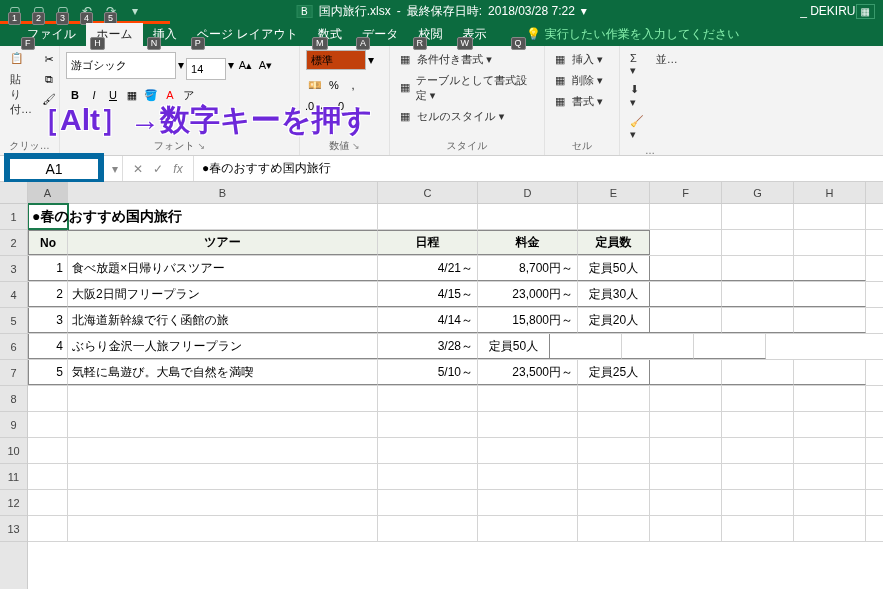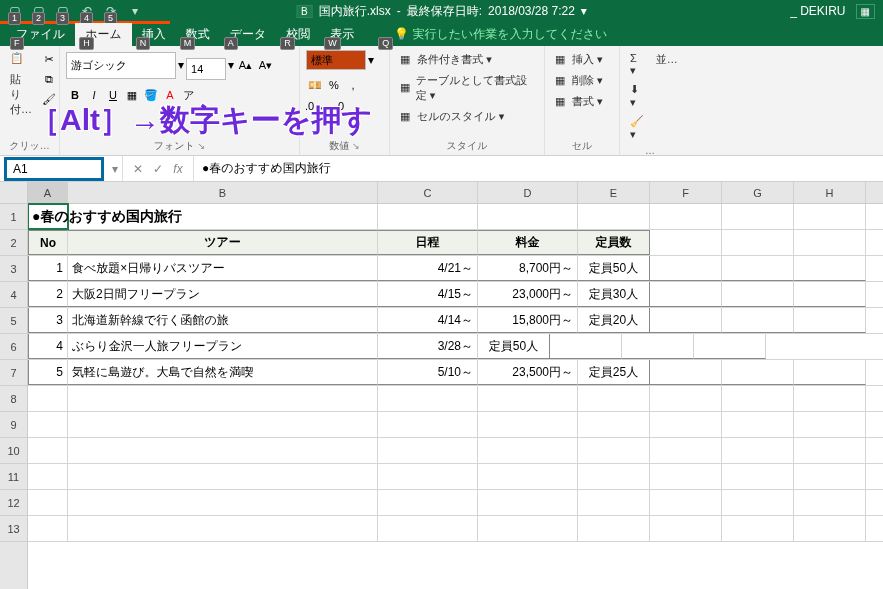--- a/index.html
+++ b/index.html
@@ -6,24 +6,24 @@
 body { width: 883px; height: 589px; overflow: hidden; background: #fff; font-size: 12px; position: relative; }
 
 .topbar { background: #0c6b3f; height: 22px; display: flex; align-items: center; color: #fff; position: relative; }
 .qat { display: flex; gap: 2px; padding-left: 4px; align-items: center; }
 .qat-item { width: 22px; height: 18px; display: flex; align-items: center; justify-content: center; position: relative; }
 .qat-icon { color: #bde0cf; }
 .keytip { position: absolute; top: 10px; left: 4px; background: #555; color: #fff; font-size: 9px; padding: 0 3px; border-radius: 2px; border: 1px solid #888; line-height: 11px; }
 .qat-underline { position: absolute; left: 0; bottom: -2px; height: 3px; width: 170px; background: #ff4500; }
 .title-center { position: absolute; left: 50%; transform: translateX(-50%); display: flex; align-items: center; gap: 6px; font-size: 12px; }
 .file-badge { background: #1a7a4c; border: 1px solid #2a8a5c; padding: 0 4px; font-size: 10px; }
-.title-right { position: absolute; right: 8px; display: flex; align-items: center; gap: 10px; }
+.title-right { position: absolute; right: 8px; display: flex; align-items: center; }
 .winbtn { border: 1px solid #3a9a6c; padding: 1px 4px; font-size: 10px; }
 
-.ribbon-tabs { background: #0c6b3f; height: 24px; display: flex; align-items: flex-end; padding-left: 6px; }
+.ribbon-tabs { background: #0c6b3f; height: 24px; display: flex; align-items: flex-end; padding-left: 17px; }
 .rtab { color: #fff; padding: 3px 10px; position: relative; font-size: 12px; }
 .rtab.active { background: #f3f3f3; color: #222; }
 .rtab .keytip { top: 14px; left: 4px; }
 .tell-me { color: #86efac; padding-left: 20px; font-size: 12px; }
 
 .ribbon-body { background: #f3f3f3; height: 110px; border-bottom: 1px solid #d0d0d0; display: flex; }
 .group { border-right: 1px solid #e2e2e2; padding: 4px 6px 2px 6px; display: flex; flex-direction: column; justify-content: space-between; }
 .group-label { text-align: center; font-size: 10px; color: #666; padding-top: 2px; }
 .group-content { flex: 1; display: flex; align-items: flex-start; gap: 4px; }
 .btn-stack { display: flex; flex-direction: column; gap: 2px; }
@@ -33,21 +33,21 @@
 .font-name { border: 1px solid #bbb; background: #fff; height: 27px; width: 110px; padding: 1px 4px; font-size: 11px; }
 .font-size { border: 1px solid #bbb; background: #fff; height: 20px; width: 40px; padding: 10px 4px; font-size: 11px; margin-top: 8px; }
 .mini { width: 18px; height: 18px; border: 1px solid transparent; display: inline-flex; align-items: center; justify-content: center; font-size: 11px; }
 .inline-row { display: flex; gap: 1px; }
 .style-sel { border: 1px solid #bbb; background: #c2410c; height: 20px; width: 60px; padding: 1px 4px; font-size: 11px; }
 .launcher { font-size: 9px; color: #888; text-align: right; }
 
 .overlay-text { position: absolute; top: 100px; left: 30px; font-size: 30px; font-weight: bold; color: #6d28d9; text-shadow: 1px 1px 0 #fff, -1px -1px 0 #fff, 1px -1px 0 #fff, -1px 1px 0 #fff; z-index: 10; pointer-events: none; }
 
 .formula-bar { height: 26px; border-bottom: 1px solid #d0d0d0; display: flex; align-items: center; background: #fff; }
-.name-box { width: 100px; border: 3px solid #0369a1; margin: 2px 4px; padding: 2px 6px; font-size: 12px; }
+.name-box { width: 100px; border: 6px solid #0369a1; margin: 2px 4px; padding: 2px 6px; font-size: 14px; text-align: center; }
 .fb-btns { display: flex; gap: 2px; padding: 0 6px; border-left: 1px solid #ddd; border-right: 1px solid #ddd; height: 100%; align-items: center; }
 .fb-btn { color: #888; font-size: 12px; width: 18px; text-align: center; }
 .formula-input { flex: 1; padding: 2px 8px; font-size: 12px; }
 
 .sheet-area { display: flex; height: calc(589px - 22px - 24px - 110px - 26px); }
 .row-hdrs { width: 28px; background: #e6e6e6; border-right: 1px solid #ccc; }
 .row-hdr { height: 26px; border-bottom: 1px solid #d0d0d0; text-align: center; font-size: 11px; color: #444; display: flex; align-items: center; justify-content: center; }
 .corner { height: 22px; border-bottom: 1px solid #ccc; background: #e6e6e6; }
 .grid-main { flex: 1; overflow: hidden; }
 .col-hdrs { display: flex; height: 22px; background: #e6e6e6; border-bottom: 1px solid #ccc; }
@@ -106,20 +106,21 @@
   <div class="title-right">
     <span>_ DEKIRU</span>
     <span class="winbtn">▦</span>
   </div>
 </div>
 
 <div class="ribbon-tabs">
     <div class="rtab"><span>ファイル</span><span class="keytip">F</span></div>
     <div class="rtab active"><span>ホーム</span><span class="keytip">H</span></div>
     <div class="rtab"><span>挿入</span><span class="keytip">N</span></div>
+    <div class="rtab"><span>ページ レイアウト</span><span class="keytip">P</span></div>
     <div class="rtab"><span>数式</span><span class="keytip">M</span></div>
     <div class="rtab"><span>データ</span><span class="keytip">A</span></div>
     <div class="rtab"><span>校閲</span><span class="keytip">R</span></div>
     <div class="rtab"><span>表示</span><span class="keytip">W</span></div>
     <div class="rtab" style="position: relative;"><span class="tell-me">💡 実行したい作業を入力してください</span><span class="keytip" style="left:14px">Q</span></div>
   </div>
 
 <div class="ribbon-body">
   <div class="group" style="width:60px">
     <div class="group-content">

